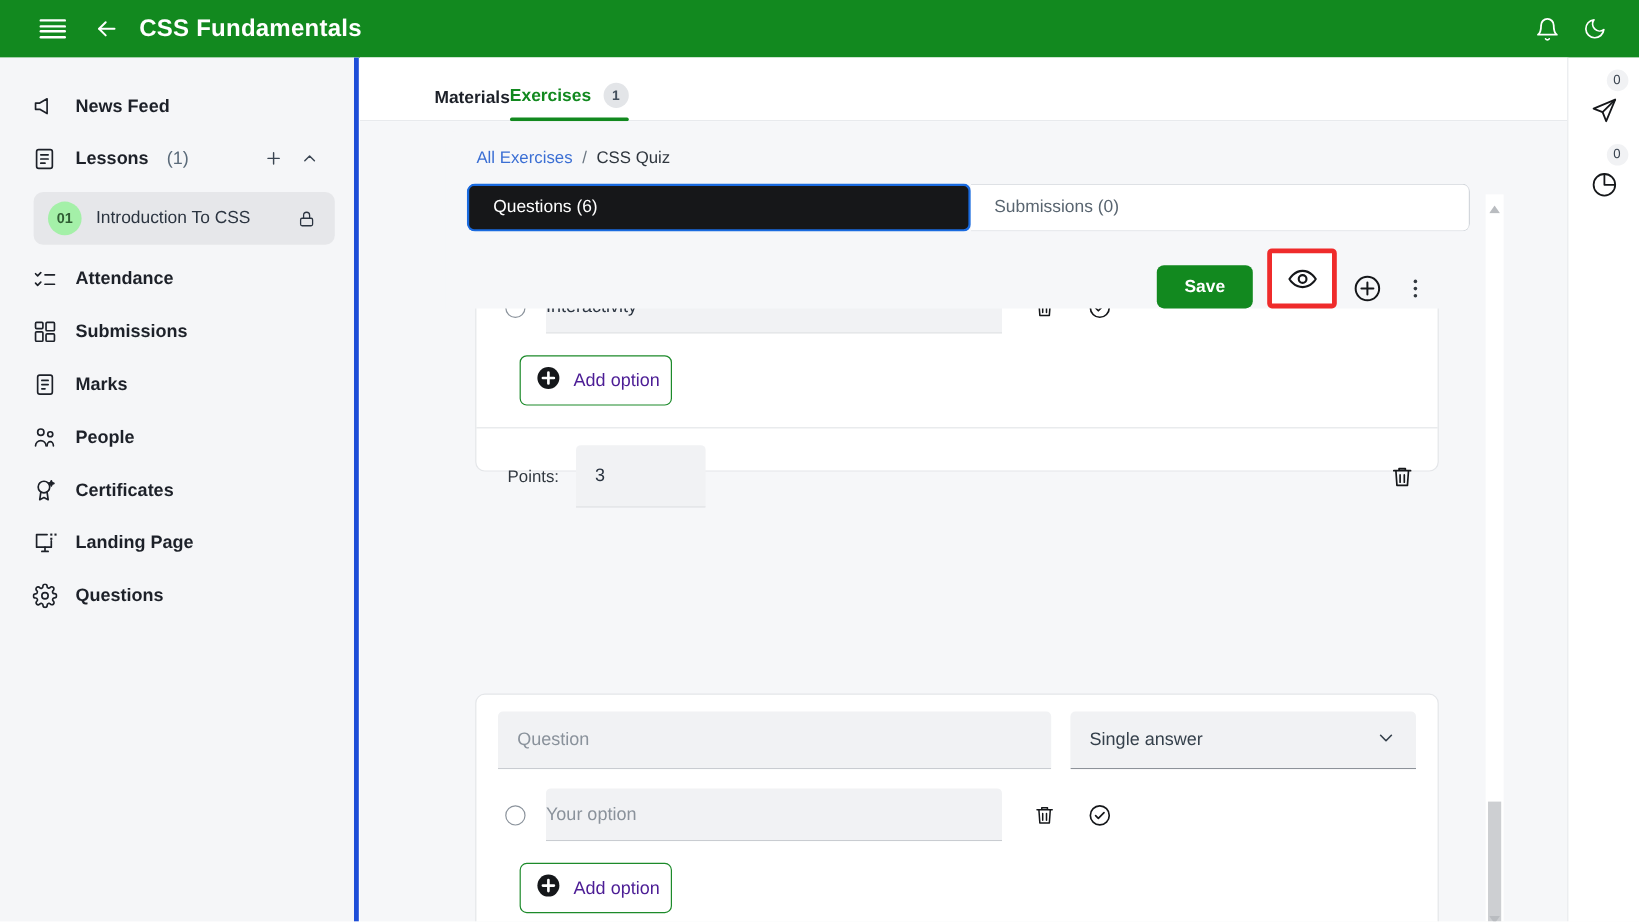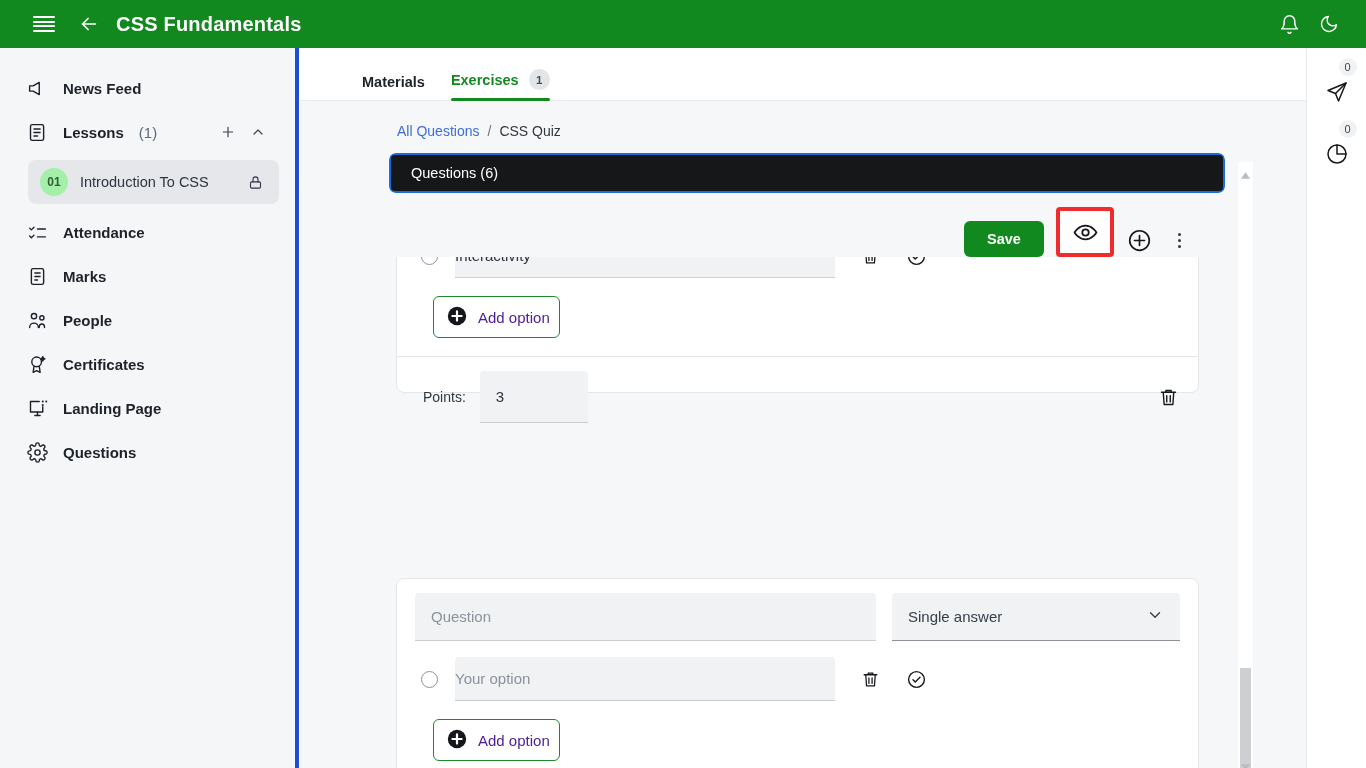--- a/index.html
+++ b/index.html
@@ -65,21 +65,21 @@
   .lesson-title { margin-left: 12px; font-size: 14.5px; color: #2b3440; }
   .lesson-lock { margin-left: auto; width: 16px; height: 16px; display: flex; align-items: center; justify-content: center; }
 
   
   .main {
     position: absolute; top: 48px; left: 300px; width: 1006px; height: 720px;
     background: #ffffff;
   }
   .tabs-row {
     position: absolute; top: 0; left: 0; width: 1006px; height: 53px;
-    display: flex; align-items: flex-end; padding-left: 62px; gap: 26px;
+    display: flex; align-items: flex-end; padding-left: 62px; 
     border-bottom: 1px solid #e8eaed; background: #fff;
   }
   .tab {
     display: flex; align-items: center; gap: 10px;
     padding-bottom: 10px; cursor: pointer; font-size: 14.5px; font-weight: 700; color: #1d2129;
     position: relative;
   }
   .tab.active { color: #12891f; }
   .tab.active::after {
     content: ""; position: absolute; left: 0; right: 0; bottom: -1px;
@@ -311,20 +311,31 @@
       <span class="nav-icon">
         <svg width="21" height="21" viewBox="0 0 24 24" fill="none" stroke="#1d2129" stroke-width="1.6" stroke-linecap="round" stroke-linejoin="round">
             <path d="M3 7l2 2 3-3"></path>
             <path d="M3 16l2 2 3-3"></path>
             <path d="M12 8h9M12 17h9"></path>
           </svg>
       </span>
       <span class="nav-label">Attendance</span>
     </div>
 
+    <div class="nav-item">
+      <span class="nav-icon">
+        <svg width="21" height="21" viewBox="0 0 24 24" fill="none" stroke="#1d2129" stroke-width="1.6" stroke-linejoin="round">
+            <rect x="3" y="3" width="7" height="6" rx="1"></rect>
+            <rect x="13" y="3" width="8" height="8" rx="1"></rect>
+            <rect x="3" y="12" width="7" height="9" rx="1"></rect>
+            <rect x="13" y="14" width="8" height="7" rx="1"></rect>
+          </svg>
+      </span>
+      <span class="nav-label">Submissions</span>
+    </div>
 
     <div class="nav-item">
       <span class="nav-icon">
         <svg width="21" height="21" viewBox="0 0 24 24" fill="none" stroke="#1d2129" stroke-width="1.6" stroke-linecap="round" stroke-linejoin="round">
             <rect x="5" y="3" width="14" height="18" rx="2"></rect>
             <path d="M9 8h6M9 12h6M9 16h3"></path>
           </svg>
       </span>
       <span class="nav-label">Marks</span>
     </div>
@@ -481,27 +492,30 @@
               </span>
               <span>Add option</span>
             </div>
           </div>
 
         </div>
       </div>
 
       <div class="panel-header" style="top:8px;">
         <div class="breadcrumb">
-          <span class="crumb-link">All Questions</span>
+          <span class="crumb-link">All Exercises</span>
           <span class="crumb-sep">/</span>
           <span class="crumb-current">CSS Quiz</span>
         </div>
         <div class="segmented">
           <div class="seg seg-active">
             <span>Questions (6)</span>
+          </div>
+          <div class="seg seg-inactive">
+            <span>Submissions (0)</span>
           </div>
         </div>
         <div class="toolbar">
           <button class="save-btn">Save</button>
           <div class="eye-highlight">
             <span class="icon-btn">
               <svg width="25" height="25" viewBox="0 0 24 24" fill="none" stroke="#15171a" stroke-width="1.7" stroke-linecap="round" stroke-linejoin="round">
                   <path d="M1.5 12S5 5.5 12 5.5 22.5 12 22.5 12 19 18.5 12 18.5 1.5 12 1.5 12z"></path>
                   <circle cx="12" cy="12" r="3.1"></circle>
                 </svg>

